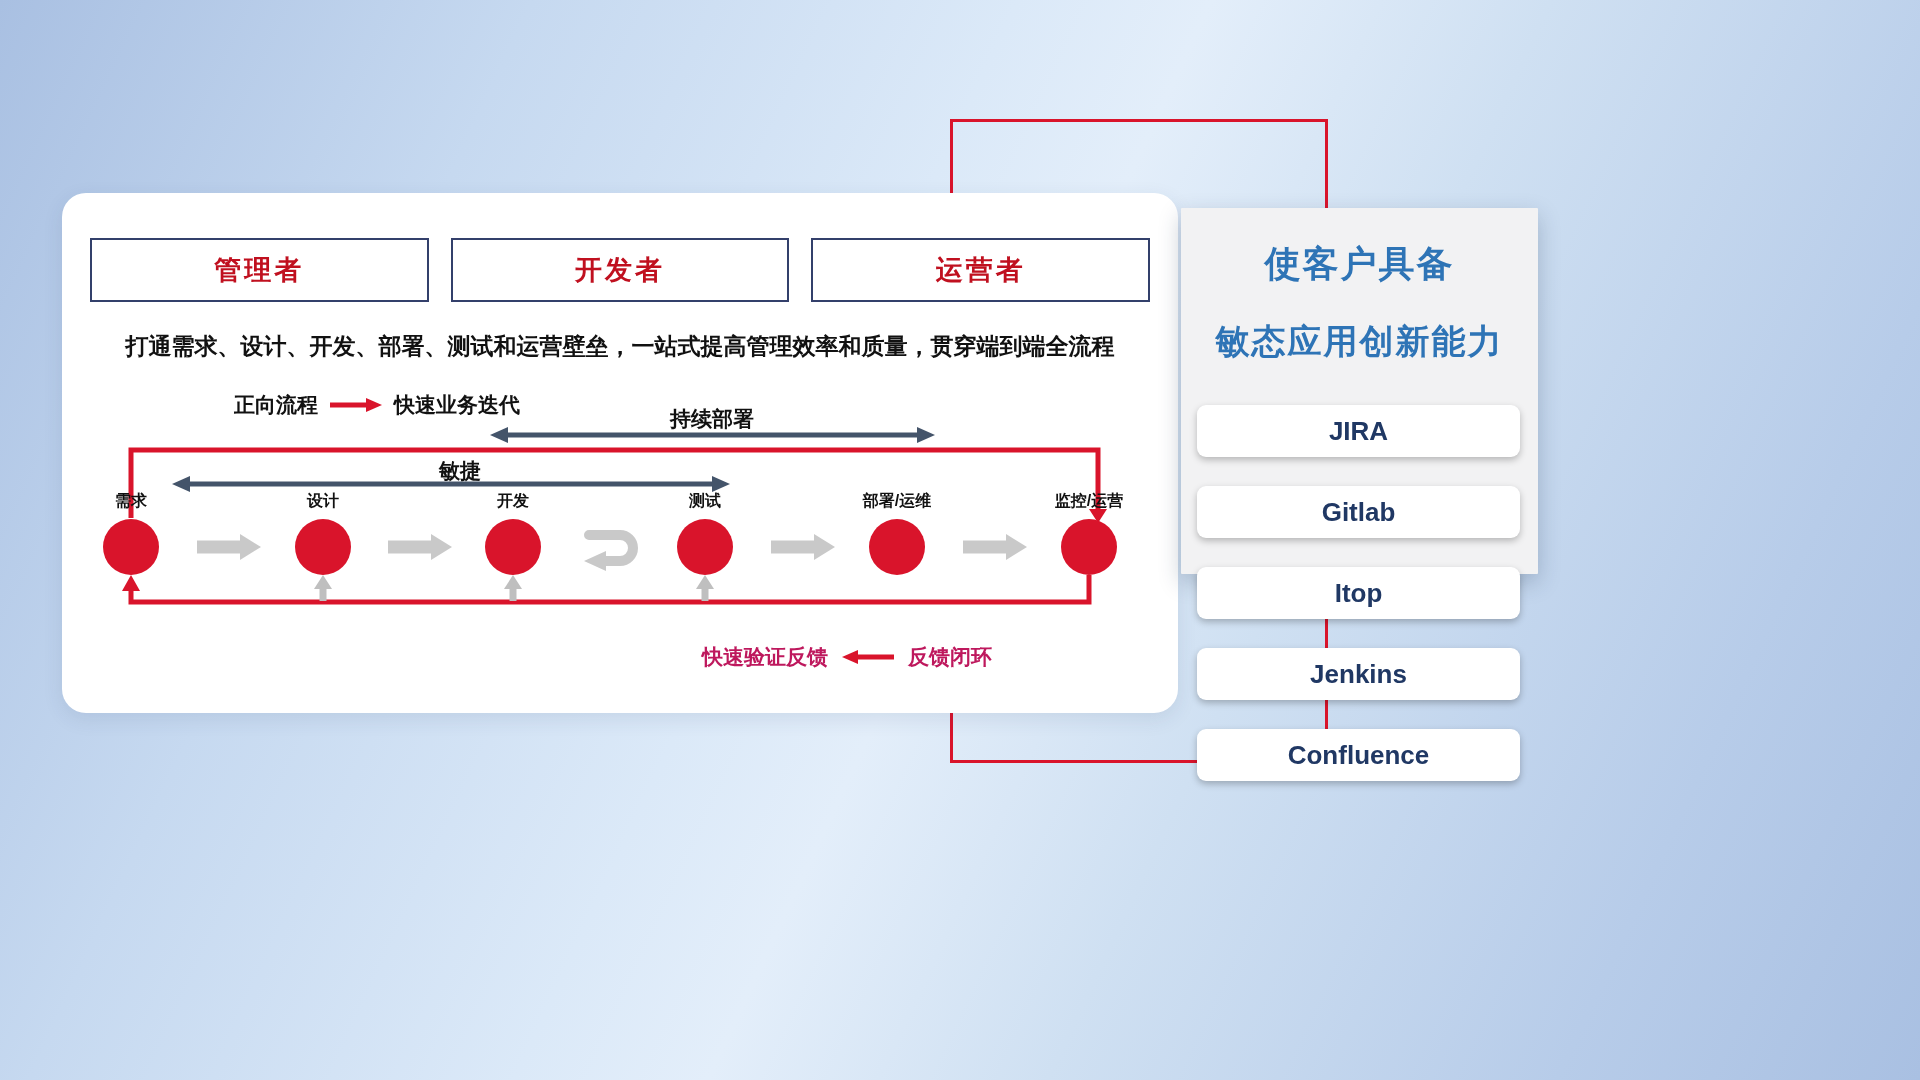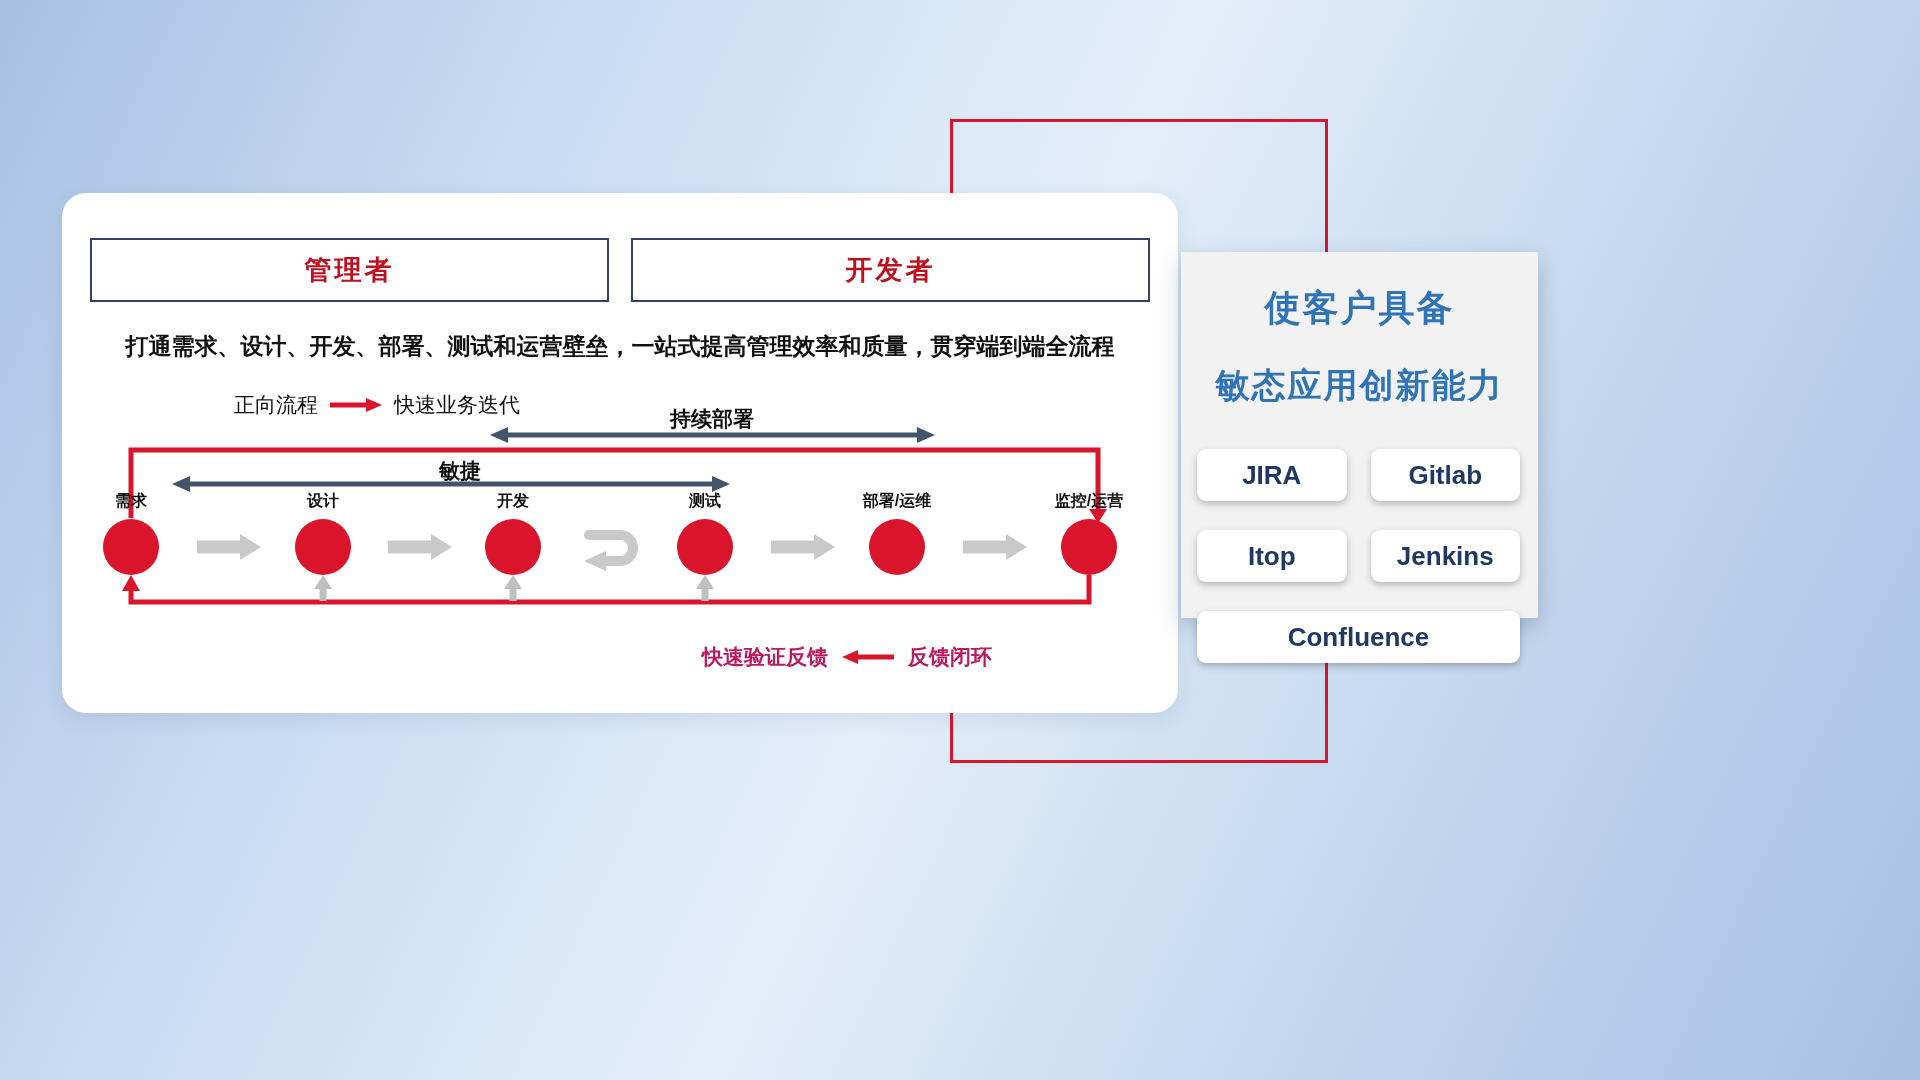--- a/index.html
+++ b/index.html
@@ -59,21 +59,21 @@
     font-weight: bold;
     color: #111111;
   }
   .legend-forward {
     position: absolute;
     left: 172px; top: 198px;
     display: flex;
     align-items: center;
     gap: 12px;
     font-size: 21px;
-    font-weight: normal;
+    font-weight: bold;
     color: #111111;
   }
   .flow {
     position: absolute;
     left: 0; top: 212px;
     width: 1116px; height: 290px;
   }
   .flow svg.flow-svg {
     position: absolute;
     left: 0; top: 0;
@@ -108,33 +108,32 @@
   }
   
   .gray-panel {
     position: absolute;
     left: 1181px; top: 208px;
     width: 357px; height: 366px;
     background: #f2f2f3;
     border-radius: 1px;
     box-shadow: 0 8px 22px rgba(30,50,80,0.25);
     z-index: 2;
-    margin-top: 44px;
   }
   .gray-title {
     text-align: center;
     font-weight: bold;
     color: #2e74b6;
     letter-spacing: 2px;
   }
   .gray-title.line1 { margin-top: 32px; font-size: 36px; }
   .gray-title.line2 { margin-top: 30px; font-size: 34px; }
   .tools-grid {
     display: grid;
-    grid-template-columns: 1fr 1fr;
+    grid-template-columns: 1fr;
     column-gap: 24px;
     row-gap: 29px;
     margin: 40px 18px 0 16px;
   }
   .tool-chip {
     height: 52px;
     background: #ffffff;
     border-radius: 9px;
     box-shadow: 0 3px 7px rgba(0,0,0,0.25);
     display: flex;
@@ -154,20 +153,23 @@
   <div class="red-frame"></div>
 
   <div class="white-panel">
 
     <div class="roles-row">
       <div class="role-box">
           <span>管理者</span>
         </div>
       <div class="role-box">
           <span>开发者</span>
+        </div>
+      <div class="role-box">
+          <span>运营者</span>
         </div>
     </div>
 
     <div class="subtitle">打通需求、设计、开发、部署、测试和运营壁垒，一站式提高管理效率和质量，贯穿端到端全流程</div>
 
     <div class="legend-forward">
       <span>正向流程</span>
       <svg width="52" height="14">
         <line x1="0" y1="7" x2="38" y2="7" stroke="#d9142b" stroke-width="5"></line>
         <polygon points="36,0 36,14 52,7" fill="#d9142b"></polygon>

